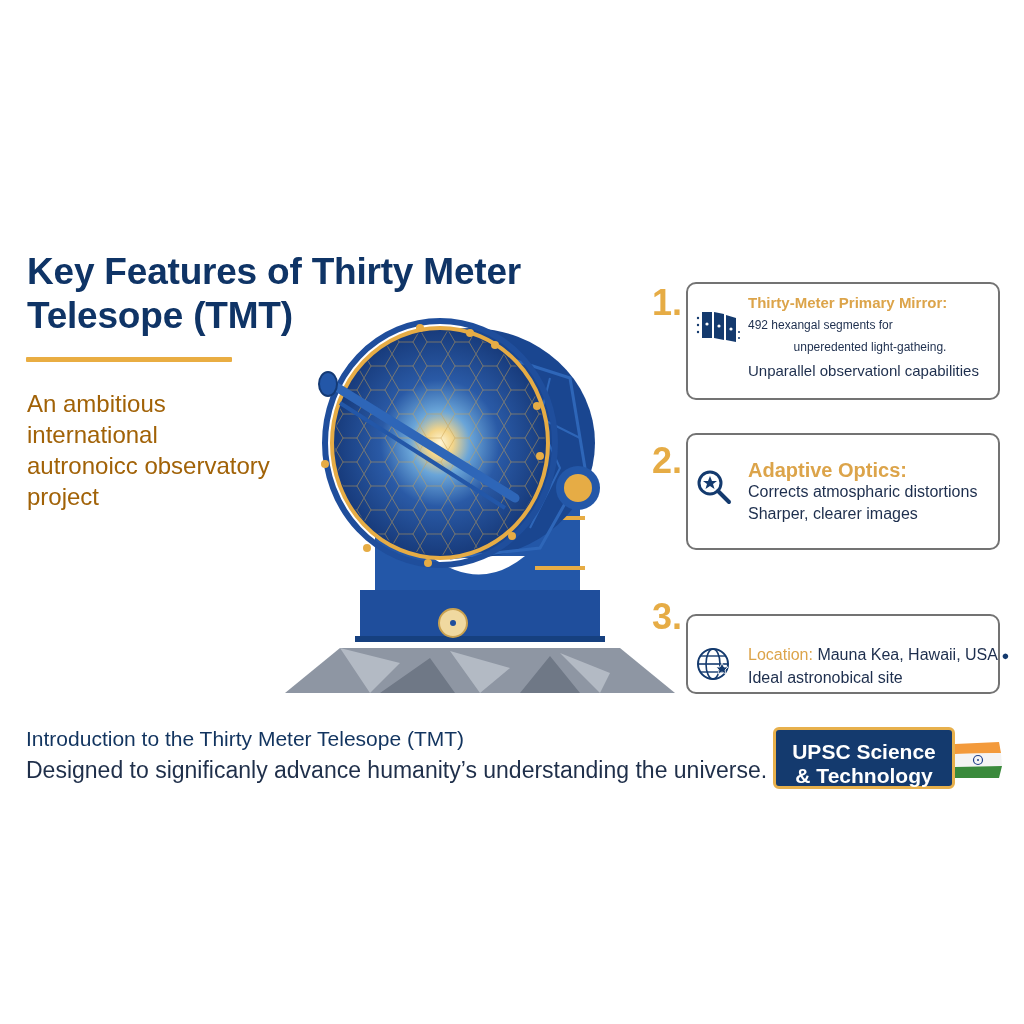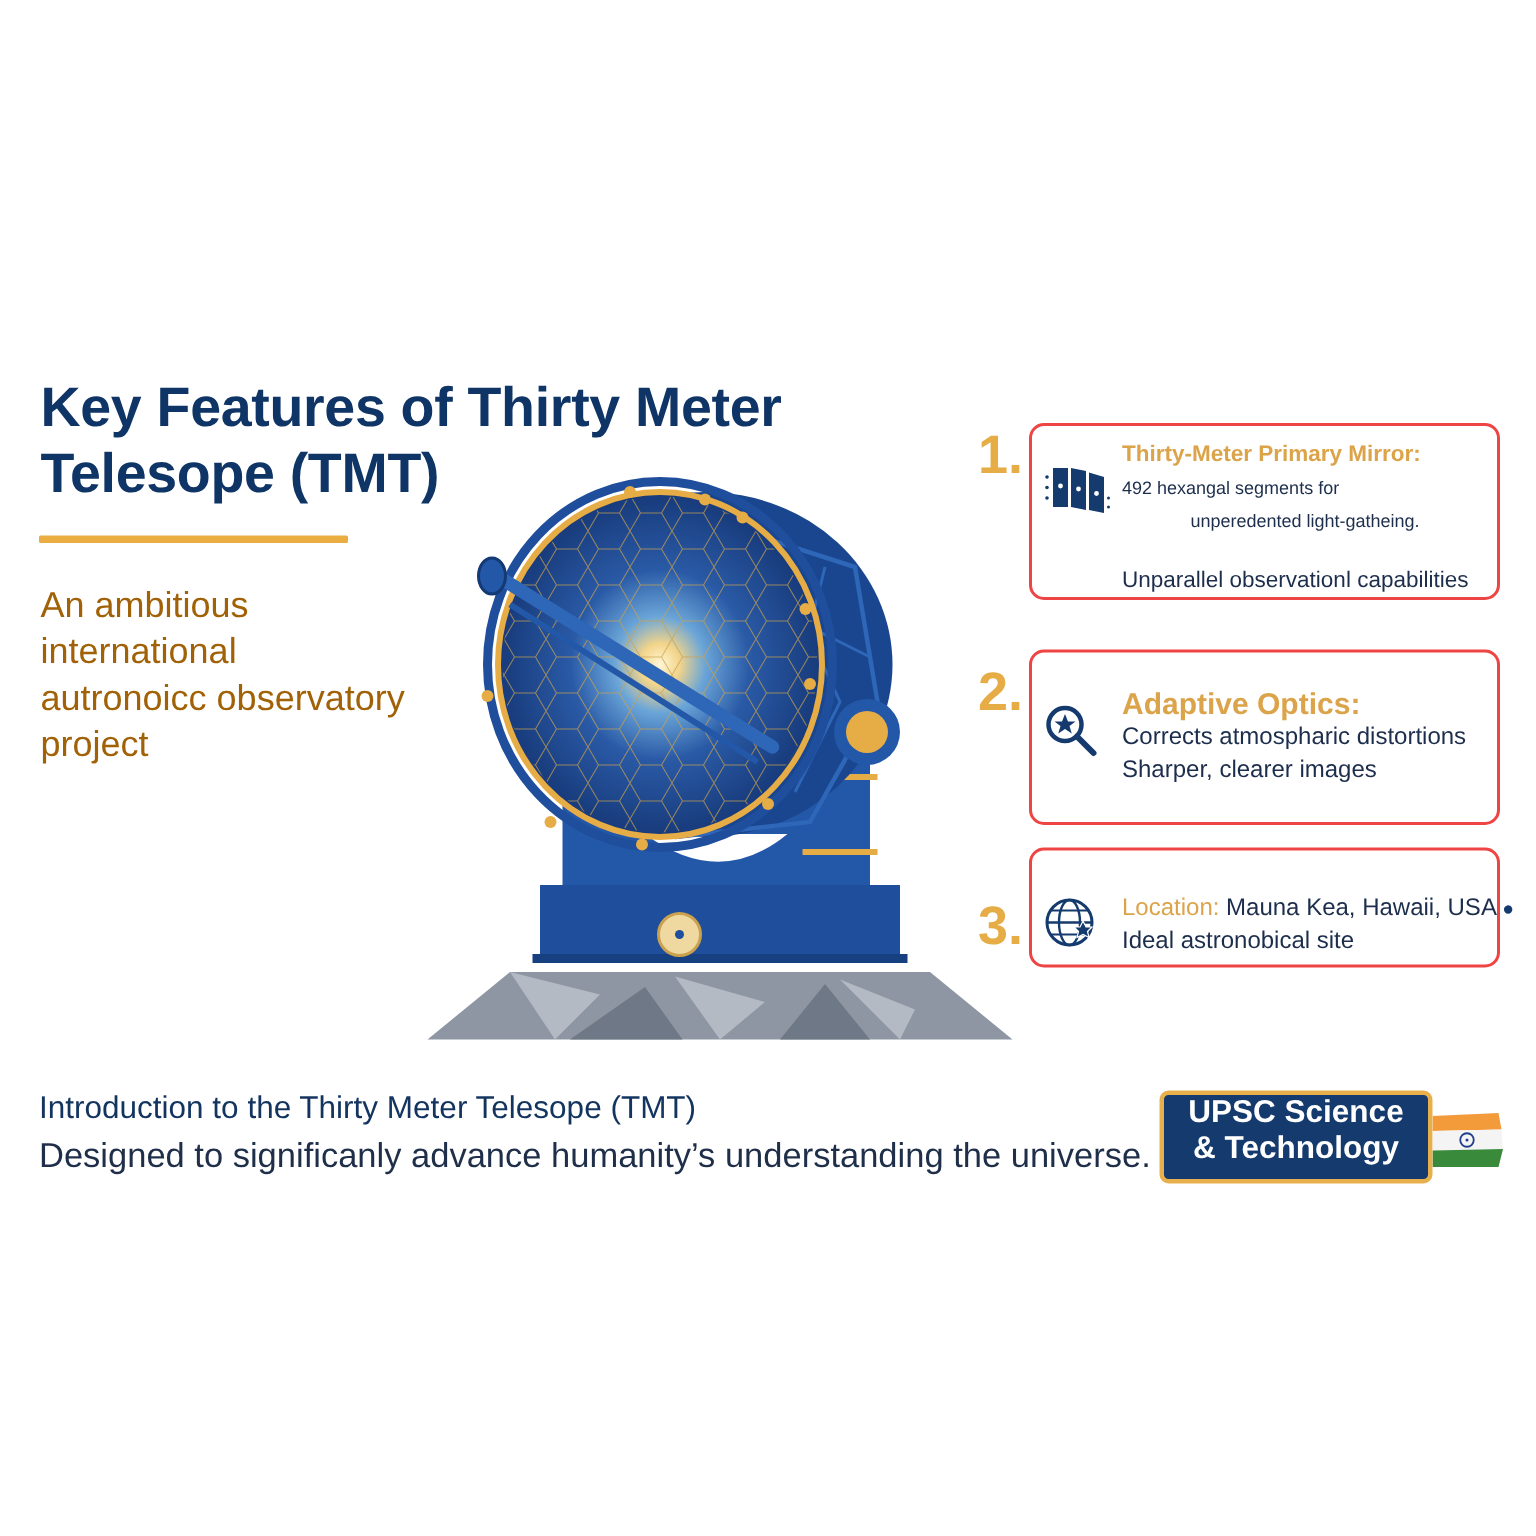--- a/index.html
+++ b/index.html
@@ -20,41 +20,41 @@
   }
   .subtitle {
     position:absolute; left:27px; top:388px; width:290px;
     font-size:24px; line-height:31px; color:#a16207;
   }
   .telescope {
     position:absolute; left:280px; top:318px; width:400px; height:380px;
   }
   .card {
     position:absolute; left:686px; width:314px;
-    border:2px solid #ef4444; border-radius:10px; background:#fff;
+    border:2px solid #737373; border-radius:10px; background:#fff;
     box-sizing:border-box;
   }
   .card-num {
     position:absolute; font-size:36px; font-weight:bold; color:#e6ac45;
   }
   .card-icon { position:absolute; left:8px; }
   .card-text { position:absolute; left:60px; right:6px; font-size:16px; line-height:22px; color:#1d2e4d; }
   .card-head { color:#dca44a; font-weight:bold; }
   .card-line { display:block; white-space:nowrap; }
   .intro-title {
     position:absolute; left:26px; top:727px; font-size:21px; font-weight:normal; color:#12345f;
   }
   .intro-desc {
     position:absolute; left:26px; top:757px; font-size:23px; color:#1f2f4a;
   }
   .badge {
     position:absolute; left:773px; top:727px; width:182px; height:62px;
     background:#143a6e; border:3px solid #e7b04c; border-radius:6px; box-sizing:border-box;
     color:#fff; font-weight:bold; font-size:21px; line-height:24px; text-align:center;
-    padding-top:0;
+    padding-top:10px;
   }
   .flag { position:absolute; left:955px; top:740px; width:48px; height:40px; }
 </style>
 </head>
 <body>
 
 <div class="title">
   <span>Key Features of Thirty Meter</span><br>
   <span>Telesope (TMT)</span>
 </div>
@@ -135,40 +135,40 @@
     <circle cx="2" cy="10" r="1.2" fill="#143a6e"></circle>
       <circle cx="2" cy="17" r="1.2" fill="#143a6e"></circle>
       <circle cx="2" cy="24" r="1.2" fill="#143a6e"></circle>
     <circle cx="43" cy="24" r="1" fill="#143a6e"></circle>
       <circle cx="43" cy="30" r="1" fill="#143a6e"></circle>
   </svg>
   <div class="card-text" style="top:8px;">
     <span class="card-line card-head" style="font-size:15px;">Thirty-Meter Primary Mirror:</span>
     <span class="card-line" style="font-size:12px;">492 hexangal segments for</span>
     <span class="card-line" style="font-size:12px;text-align:center;">unperedented light-gatheing.</span>
-    <span class="card-line" style="font-size:15px; margin-top:18px;">Unparallel observationl capabilities</span>
+    <span class="card-line" style="font-size:15px; margin-top:2px;">Unparallel observationl capabilities</span>
   </div>
 </div>
 
 <div class="card-num" style="left:652px; top:440px;">2.</div>
 <div class="card" style="top:433px; height:117px;">
   <svg class="card-icon" style="top:34px;" width="36" height="36" viewBox="0 0 36 36">
     <circle cx="14" cy="14" r="11" fill="none" stroke="#143a6e" stroke-width="3"></circle>
     <line x1="22" y1="22" x2="33" y2="33" stroke="#143a6e" stroke-width="4" stroke-linecap="round"></line>
     <path d="M14 7 L16 12 L21 12 L17 15 L18.5 20 L14 17 L9.5 20 L11 15 L7 12 L12 12 Z" fill="#143a6e"></path>
   </svg>
   <div class="card-text" style="top:24px;">
     <span class="card-line card-head" style="font-size:20px;">Adaptive Optics:</span>
     <span class="card-line">Corrects atmospharic distortions</span>
     <span class="card-line">Sharper, clearer images</span>
   </div>
 </div>
 
 <div class="card-num" style="left:652px; top:596px;">3.</div>
-<div class="card" style="top:565px; height:80px;">
+<div class="card" style="top:614px; height:80px;">
   <svg class="card-icon" style="top:30px;" width="36" height="36" viewBox="0 0 36 36">
     <circle cx="17" cy="18" r="15" fill="none" stroke="#143a6e" stroke-width="2"></circle>
     <ellipse cx="17" cy="18" rx="7" ry="15" fill="none" stroke="#143a6e" stroke-width="1.6"></ellipse>
     <line x1="2" y1="18" x2="32" y2="18" stroke="#143a6e" stroke-width="1.6"></line>
     <line x1="4" y1="10" x2="30" y2="10" stroke="#143a6e" stroke-width="1.4"></line>
     <line x1="4" y1="26" x2="30" y2="26" stroke="#143a6e" stroke-width="1.4"></line>
     <path d="M26 17 L28 21 L32 21 L29 24 L30 28 L26 26 L22 28 L23 24 L20 21 L24 21 Z" fill="#143a6e" stroke="#fff" stroke-width="0.8"></path>
   </svg>
   <div class="card-text" style="top:28px; right:-30px;">
     <span class="card-line">

